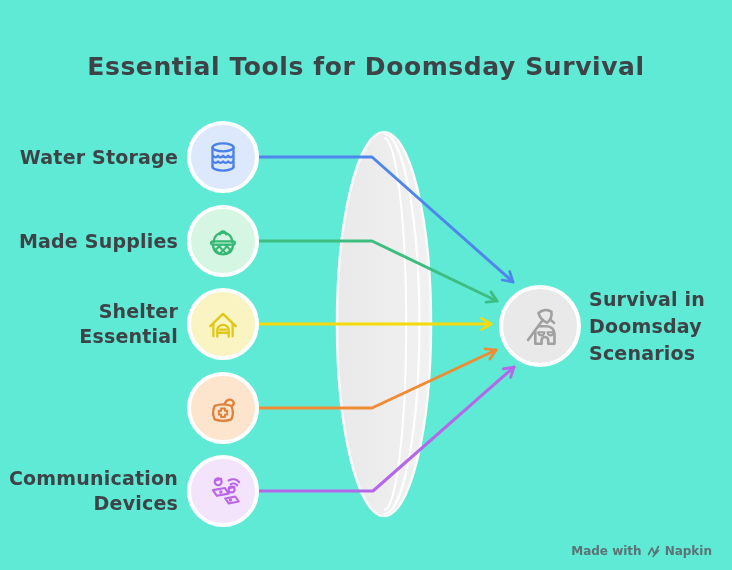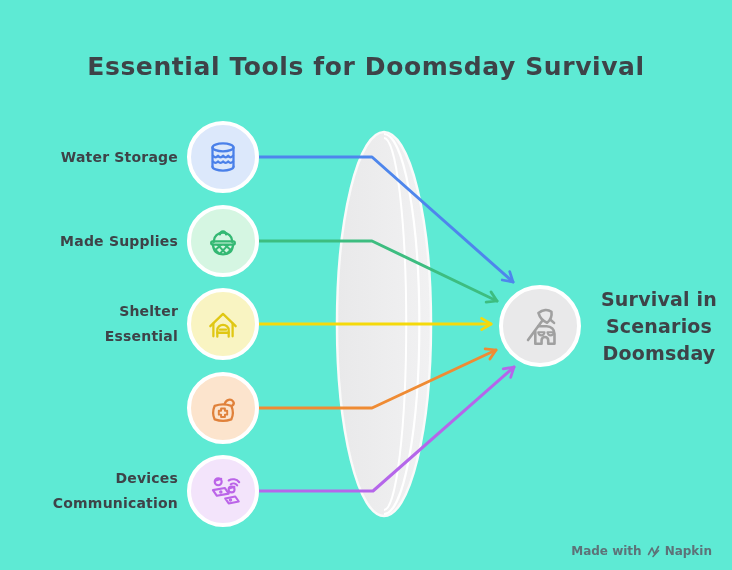--- a/index.html
+++ b/index.html
@@ -14,25 +14,25 @@
   .overlay{position:absolute;left:0;top:0;}
   .circle{
     position:absolute;width:64px;height:64px;border-radius:50%;
     border:4px solid #ffffff;box-sizing:content-box;
     display:flex;align-items:center;justify-content:center;
   }
   .circle svg{display:block;}
   .result-circle{width:74px;height:74px;}
   .item-label{
     position:absolute;left:4px;width:174px;text-align:right;
-    font-size:14px;font-weight:bold;line-height:25px;letter-spacing:.2px;
+    font-size:19px;font-weight:bold;line-height:25px;letter-spacing:.2px;
     transform:translateY(-50%);
   }
   .result-label{
-    position:absolute;left:589px;top:326px;width:140px;text-align:center;
+    position:absolute;left:589px;top:326px;width:140px;text-align:left;
     font-size:19px;font-weight:bold;line-height:27px;letter-spacing:.2px;
     transform:translateY(-50%);
   }
   .watermark{
     position:absolute;right:20px;bottom:12px;display:flex;align-items:center;
     gap:5px;font-size:12px;font-weight:bold;
   }
   .watermark svg{display:block;}
 </style>
 </head>
@@ -84,22 +84,22 @@
       <div>Water Storage</div>
     </div>
   <div class="item-label" style="top:241px">
       <div>Made Supplies</div>
     </div>
   <div class="item-label" style="top:324px">
       <div>Shelter</div>
       <div>Essential</div>
     </div>
   <div class="item-label" style="top:491px">
+      <div>Communication</div>
       <div>Devices</div>
-      <div>Communication</div>
     </div>
 
   <div class="circle" style="left: 187px; top: 121px; background-color: rgb(220, 232, 251); border-color: rgb(255, 255, 255);">
     <svg width="42" height="42" viewBox="0 0 48 48" fill="none" stroke="currentColor" stroke-width="2.6" stroke-linecap="round" stroke-linejoin="round" style="color: rgb(74, 128, 233);">
       <ellipse cx="24" cy="13" rx="12" ry="4.5"></ellipse>
       <path d="M12 13 V35"></path>
         <path d="M36 13 V35"></path>
       <path d="M12 35 c0 2.5 5.4 4.5 12 4.5 s12 -2 12 -4.5"></path>
       <path d="M12.5 22.5 q2.9 3.6 5.8 0 q2.9 3.6 5.8 0 q2.9 3.6 5.8 0 q2.9 3.6 5.6 0"></path>
       <path d="M12.5 29 q2.9 3.6 5.8 0 q2.9 3.6 5.8 0 q2.9 3.6 5.8 0 q2.9 3.6 5.6 0"></path>
@@ -167,22 +167,22 @@
       <path d="M12.5 37.5 L26.5 18.5"></path>
       <path d="M22.5 11.5 c4 -3.2 9 -3.6 12.5 -1.2 c.6 4 -1 8 -4.2 10.6 c-4.2 -1.6 -7 -5 -8.3 -9.4 z"></path>
       <path d="M34 18 l3.5 3"></path>
       <path d="M19.5 29.5 V41 h6 v-3.2 a3.2 3.2 0 0 1 6.4 0 V41 h6 V31.5 c0 -4.2 -3.2 -7.3 -7.4 -7.3 h-8"></path>
       <path d="M22.3 30 a3 3 0 0 0 6 0 z" stroke-width="2"></path>
       <path d="M31.2 30 a3 3 0 0 0 6 0 z" stroke-width="2"></path>
     </svg>
   </div>
   <div class="result-label">
       <div>Survival in</div>
+      <div>Doomsday</div>
       <div>Scenarios</div>
-      <div>Doomsday</div>
     </div>
 
   <div class="watermark" style="color: rgb(93, 114, 120);">
     <span>Made with</span>
     <svg width="13" height="13" viewBox="0 0 13 13" fill="none" stroke="currentColor" stroke-width="1.6" stroke-linecap="round" stroke-linejoin="round">
       <path d="M1.5 9.5 L5 3 L7.5 9 L11.5 1.5"></path>
       <path d="M6 11.5 L11.5 5.5"></path>
     </svg>
     <span>Napkin</span>
   </div>

